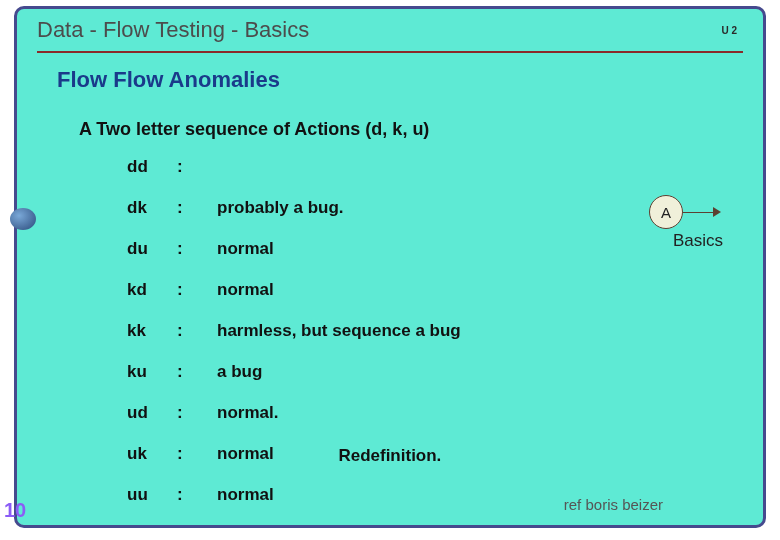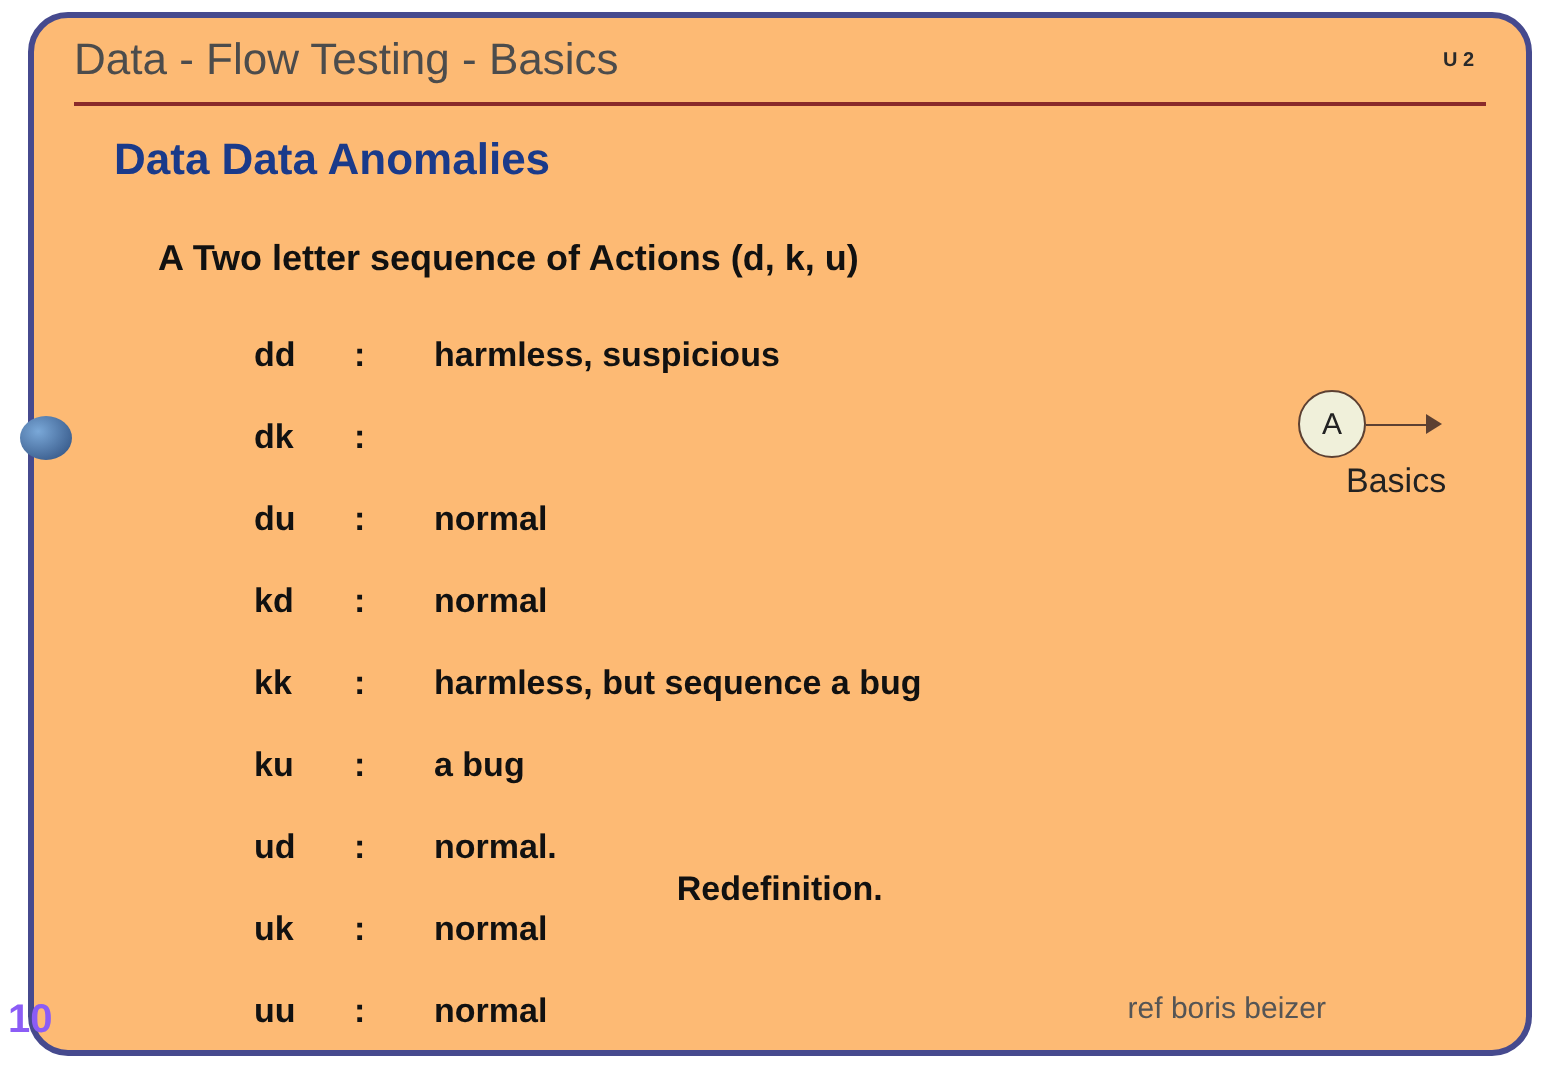--- a/index.html
+++ b/index.html
@@ -3,23 +3,23 @@
 <meta charset="utf-8">
 <style>
   * { box-sizing: border-box; margin: 0; padding: 0; }
   html, body { width: 780px; height: 540px; overflow: hidden; font-family: Arial, Helvetica, sans-serif; }
   body { background: #ffffff; position: relative; }
 
   .slide {
     position: absolute;
     left: 14px; top: 6px;
     width: 752px; height: 522px;
-    background: #fdba74;
+    background: #5eead4;
     border: 3px solid #464a8e;
-    border-radius: 20px;
+    border-radius: 10px;
   }
 
   .header {
     position: absolute;
     left: 20px; top: 4px;
     right: 20px;
     height: 40px;
     display: flex;
     align-items: center;
     justify-content: space-between;
@@ -54,21 +54,21 @@
     color: #111;
   }
 
   .table {
     position: absolute;
     left: 110px; top: 148px;
     width: 420px;
   }
   .row {
     display: flex;
-    align-items: center;
+    align-items: flex-start;
     height: 41px;
   }
   .row .code {
     width: 50px;
     font-weight: 700;
     font-size: 17px;
     color: #111;
   }
   .row .colon {
     width: 40px;
@@ -153,33 +153,33 @@
 </head>
 <body>
 
 <div class="slide">
 
   <div class="header">
     <span class="title">Data - Flow Testing   -  Basics</span>
     <span class="tag">U 2</span>
   </div>
 
-  <div class="subtitle">Data Data Anomalies</div>
+  <div class="subtitle">Flow Flow Anomalies</div>
 
   <div class="intro">A Two letter sequence of Actions   (d, k, u)</div>
 
   <div class="table">
     <div class="row">
       <span class="code">dd</span>
       <span class="colon">:</span>
-      <span class="desc">harmless, suspicious</span>
     </div>
     <div class="row">
       <span class="code">dk</span>
       <span class="colon">:</span>
+      <span class="desc">probably a bug.</span>
     </div>
     <div class="row">
       <span class="code">du</span>
       <span class="colon">:</span>
       <span class="desc">normal</span>
     </div>
     <div class="row">
       <span class="code">kd</span>
       <span class="colon">:</span>
       <span class="desc">normal</span>

